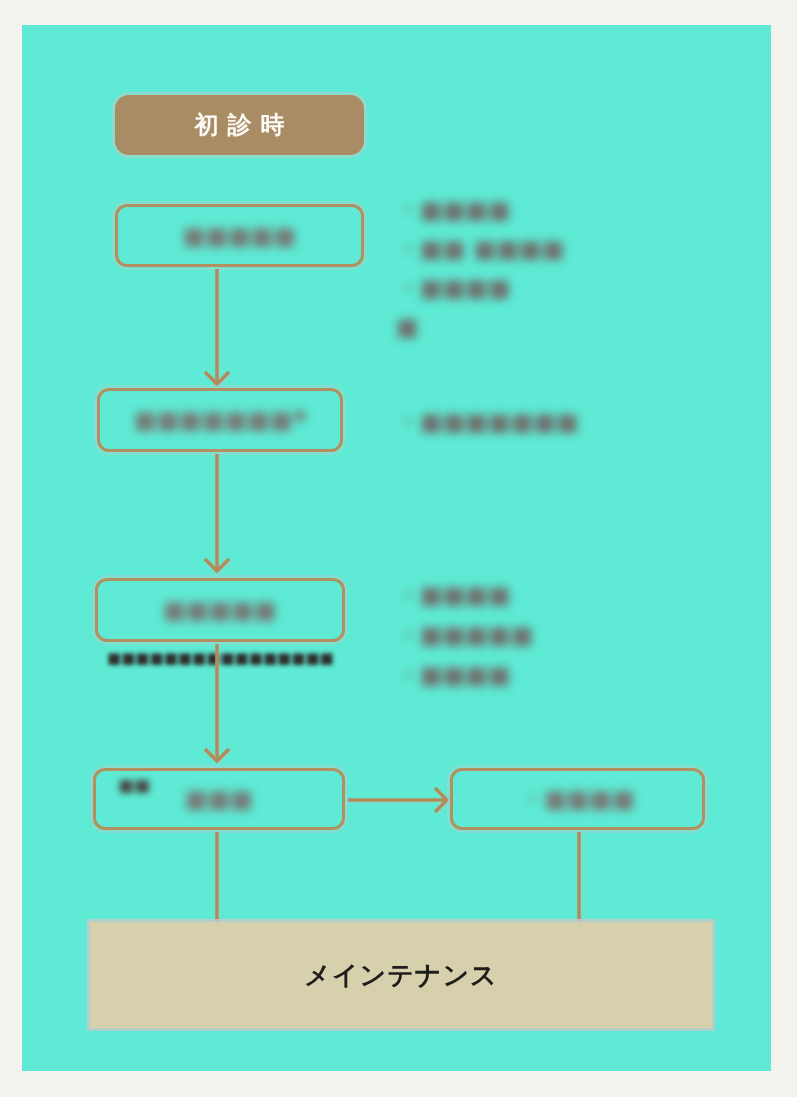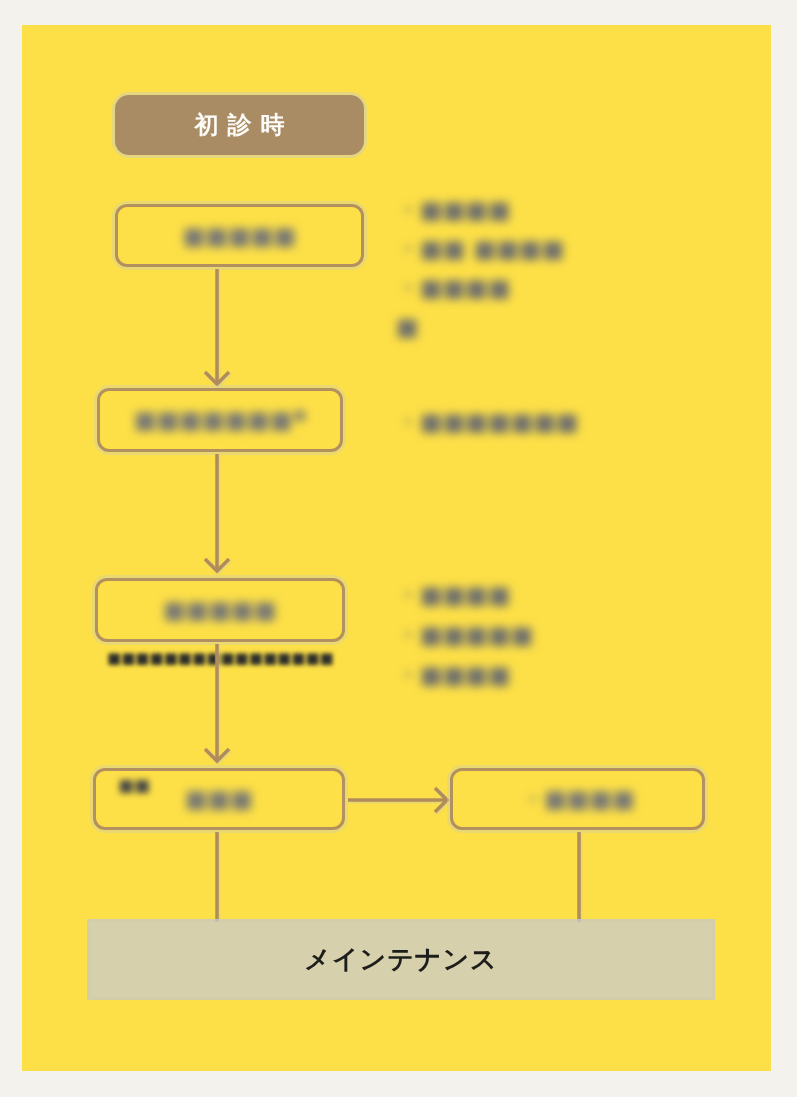--- a/index.html
+++ b/index.html
@@ -9,21 +9,21 @@
   .canvas {
     position: relative;
     width: 797px; height: 1097px;
     background: #f4f2ed;
     overflow: hidden;
   }
   .panel {
     position: absolute;
     left: 22px; top: 25px;
     width: 749px; height: 1046px;
-    background: #fde047;
+    background: #5eead4;
   }
 
   .abs { position: absolute; }
 
   
   .header-box {
     left: 93px; top: 70px; width: 249px; height: 60px;
     background: #a98c63;
     border-radius: 14px;
     box-shadow: 0 0 0 3px rgba(199,201,198,0.45);
@@ -60,21 +60,21 @@
   .notes .note-line { height: 39px; line-height: 39px; filter: blur(5px); white-space: nowrap; }
   .notes-3 .note-line { height: 40px; line-height: 40px; }
 
   .caption {
     color: #2e2e2b; font-size: 15px; font-weight: 700;
     filter: blur(2px); white-space: nowrap;
   }
 
   
   .footer-box {
-    left: 90px; top: 922px; width: 622px; height: 75px;
+    left: 90px; top: 922px; width: 622px; height: 106px;
     background: #d7d0ac;
     box-shadow: 0 0 0 3px rgba(199,201,198,0.8);
     display: flex; align-items: center; justify-content: center;
   }
   .footer-box span {
     color: #1d1d1b; font-size: 26px; font-weight: 700; letter-spacing: 1px;
   }
 
   .arrow-svg { filter: drop-shadow(1px 1px 1px rgba(195,197,194,0.55)); }
   .arrow-svg line, .arrow-svg polyline {

